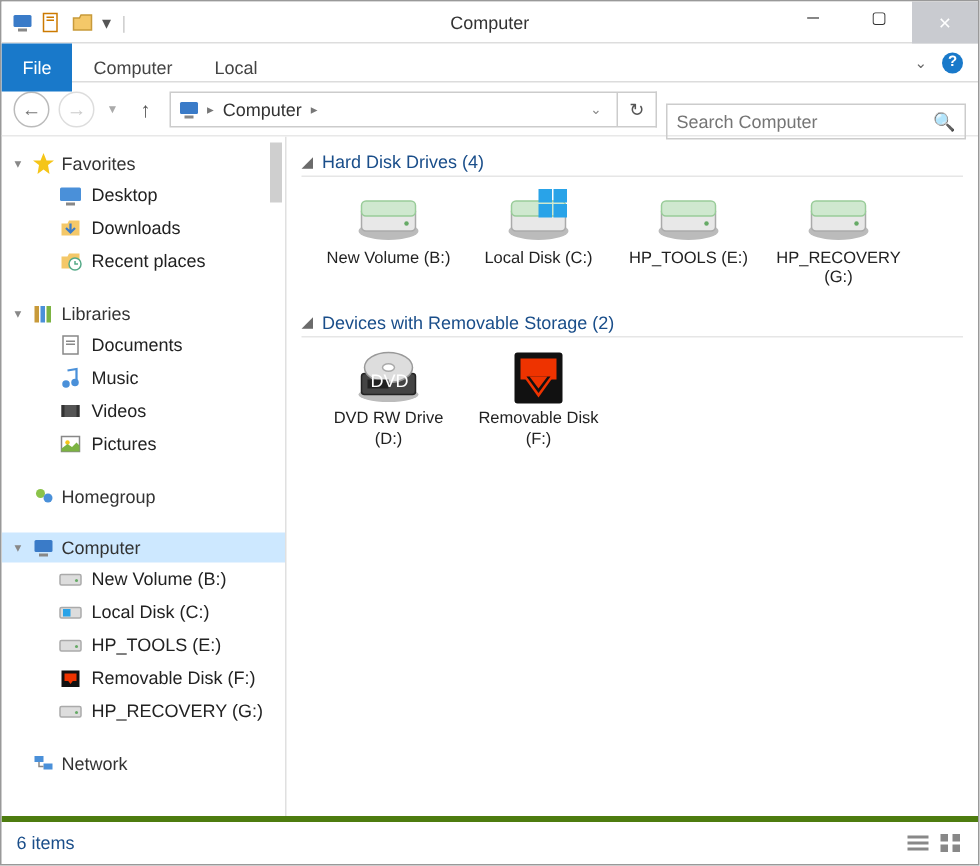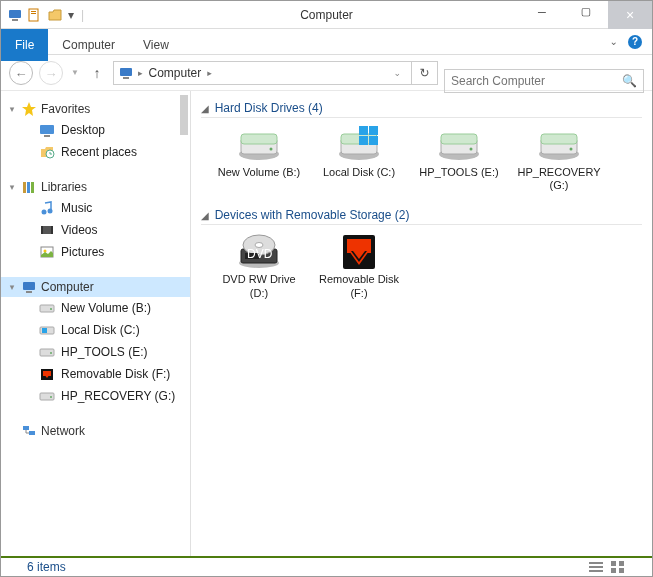--- a/index.html
+++ b/index.html
@@ -53,21 +53,21 @@
 
 .content { flex: 1; padding: 6px 10px; overflow: auto; }
 .section-header { display: flex; align-items: center; gap: 6px; color: #1a4e8a; font-size: 13px; margin: 4px 0 6px 0; border-bottom: 1px solid #e6e6e6; padding-bottom: 2px; }
 .section-header .chev { font-size: 10px; color: #6b6b6b; }
 .grid { display: flex; flex-wrap: wrap; gap: 10px 16px; margin-bottom: 16px; padding-left: 16px; }
 .drive { width: 84px; display: flex; flex-direction: column; align-items: center; text-align: center; gap: 2px; }
 .drive .icon { width: 48px; height: 40px; display: flex; align-items: center; }
 .drive .label { font-size: 11px; color: #222; line-height: 1.2; }
 
 
-.statusbar { height: 20px; border-top: 2px solid #4d7c0f; display: flex; align-items: center; padding: 0 26px; color: #1a4e8a; font-size: 12px; }
+.statusbar { height: 32px; border-top: 4px solid #4d7c0f; display: flex; align-items: center; padding: 0 10px; color: #1a4e8a; font-size: 12px; }
 .statusbar .views { margin-left: auto; display: flex; gap: 6px; color: #888; }
 
 
 svg { display: block; }
 </style>
 </head>
 <body>
 
 <div class="titlebar">
   <div class="titlebar-left">
@@ -102,21 +102,21 @@
       </div>
     <div class="win-btn close">
         <span class="glyph" style="color:#fff;font-size:14px">×</span>
       </div>
   </div>
 </div>
 
 <div class="ribbon">
   <div class="ribbon-tab file">File</div>
   <div class="ribbon-tab">Computer</div>
-  <div class="ribbon-tab">View</div>
+  <div class="ribbon-tab">Local</div>
   <div class="ribbon-right">
     <span class="ribbon-chevron">⌄</span>
     <span class="help-icon">?</span>
   </div>
 </div>
 
 <div class="navbar">
   <div class="nav-circle">←</div>
   <div class="nav-circle disabled">→</div>
   <div class="nav-split">▼</div>
@@ -163,20 +163,29 @@
               <rect x="1" y="3" width="14" height="9" fill="#4a90d9" rx="1"></rect>
               <rect x="5" y="13" width="6" height="2" fill="#888"></rect>
             </svg>
           </span>
           <span>Desktop</span>
         </div>
       <div class="tree-item">
           <span class="ico">
             <svg width="16" height="16">
               <path d="M2 5 L6 5 L7 3 L14 3 L14 13 L2 13 Z" fill="#f4c869"></path>
+              <path d="M8 5 L8 10 M5 8 L8 11 L11 8" stroke="#3a7bc8" stroke-width="1.5" fill="none"></path>
+            </svg>
+          </span>
+          <span>Downloads</span>
+        </div>
+      <div class="tree-item">
+          <span class="ico">
+            <svg width="16" height="16">
+              <path d="M2 5 L6 5 L7 3 L14 3 L14 13 L2 13 Z" fill="#f4c869"></path>
               <circle cx="11" cy="10" r="4" fill="#fff" stroke="#5a8"></circle>
               <path d="M11 8 L11 10 L13 10" stroke="#5a8" fill="none"></path>
             </svg>
           </span>
           <span>Recent places</span>
         </div>
     </div>
 
     <div class="tree-group">
       <div class="tree-header">
@@ -186,20 +195,30 @@
               <rect x="2" y="3" width="3" height="11" fill="#c89a3a"></rect>
               <rect x="6" y="3" width="3" height="11" fill="#4a90d9"></rect>
               <rect x="10" y="3" width="3" height="11" fill="#7cb342"></rect>
             </svg>
           </span>
         <span>Libraries</span>
       </div>
       <div class="tree-item">
           <span class="ico">
             <svg width="16" height="16">
+              <rect x="3" y="2" width="10" height="12" fill="#fff" stroke="#888"></rect>
+              <rect x="5" y="5" width="6" height="1" fill="#888"></rect>
+              <rect x="5" y="7" width="6" height="1" fill="#888"></rect>
+            </svg>
+          </span>
+          <span>Documents</span>
+        </div>
+      <div class="tree-item">
+          <span class="ico">
+            <svg width="16" height="16">
               <path d="M6 3 L12 2 L12 11" stroke="#4a90d9" stroke-width="1.5" fill="none"></path>
               <circle cx="5" cy="12" r="2.5" fill="#4a90d9"></circle>
               <circle cx="11" cy="11" r="2.5" fill="#4a90d9"></circle>
             </svg>
           </span>
           <span>Music</span>
         </div>
       <div class="tree-item">
           <span class="ico">
             <svg width="16" height="16">
@@ -215,20 +234,31 @@
             <svg width="16" height="16">
               <rect x="2" y="3" width="12" height="10" fill="#fff" stroke="#888"></rect>
               <circle cx="6" cy="7" r="1.5" fill="#f5c518"></circle>
               <path d="M2 11 L6 8 L9 10 L12 7 L14 9 L14 13 L2 13 Z" fill="#7cb342"></path>
             </svg>
           </span>
           <span>Pictures</span>
         </div>
     </div>
 
+    <div class="tree-group">
+      <div class="tree-header">
+        <span class="ico">
+            <svg width="16" height="16">
+              <circle cx="6" cy="6" r="3" fill="#8bc34a"></circle>
+              <circle cx="11" cy="9" r="3" fill="#4a90d9"></circle>
+            </svg>
+          </span>
+        <span>Homegroup</span>
+      </div>
+    </div>
 
     <div class="tree-group">
       <div class="tree-header selected" style="background:#cde8ff">
         <span class="exp">▾</span>
         <span class="ico">
             <svg width="16" height="16">
               <rect x="2" y="3" width="12" height="8" fill="#3a7bc8" rx="1"></rect>
               <rect x="5" y="12" width="6" height="2" fill="#888"></rect>
             </svg>
           </span>

